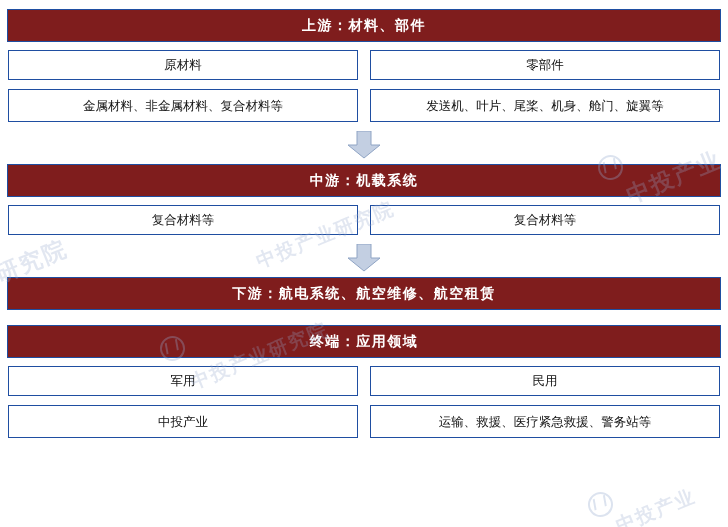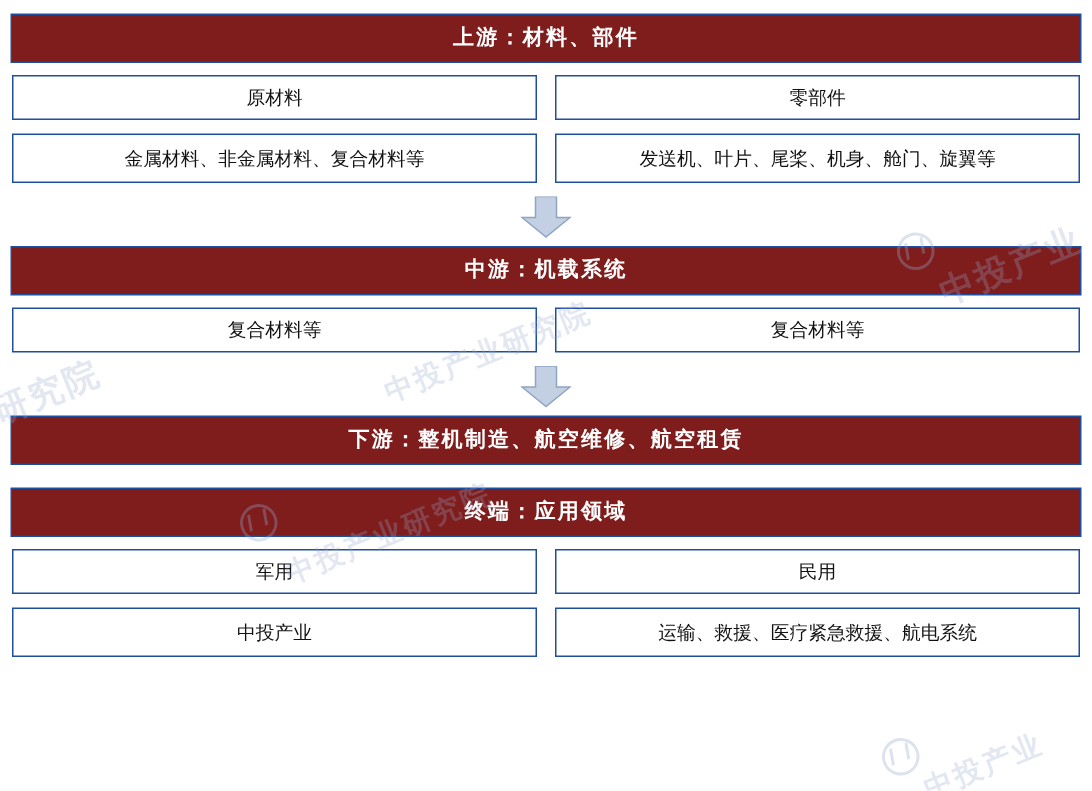--- a/index.html
+++ b/index.html
@@ -151,27 +151,27 @@
     <div class="cell">复合材料等</div>
     <div class="cell">复合材料等</div>
   </div>
 
   <div class="arrow-wrap">
     <svg class="arrow" viewBox="0 0 34 28">
       <polygon points="10,0 24,0 24,14 33,14 17,27 1,14 10,14" fill="#c3cfe2" stroke="#8fa4c4" stroke-width="1"></polygon>
     </svg>
   </div>
 
-  <div class="band">下游：整机制造、航空维修、航空租赁</div>
+  <div class="band">下游：航电系统、航空维修、航空租赁</div>
 
   <div class="spacer-8"></div>
 
   <div class="band">终端：应用领域</div>
   <div class="row">
     <div class="cell">军用</div>
     <div class="cell">民用</div>
   </div>
   <div class="row">
     <div class="cell tall">中投产业</div>
-    <div class="cell tall">运输、救援、医疗紧急救援、航电系统</div>
+    <div class="cell tall">运输、救援、医疗紧急救援、警务站等</div>
   </div>
 
 </div>
 
 </body></html>

